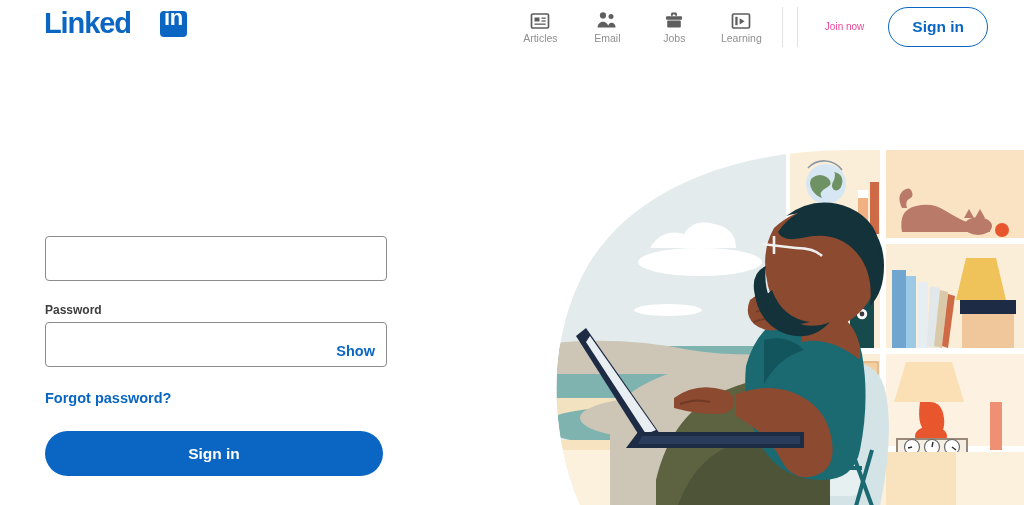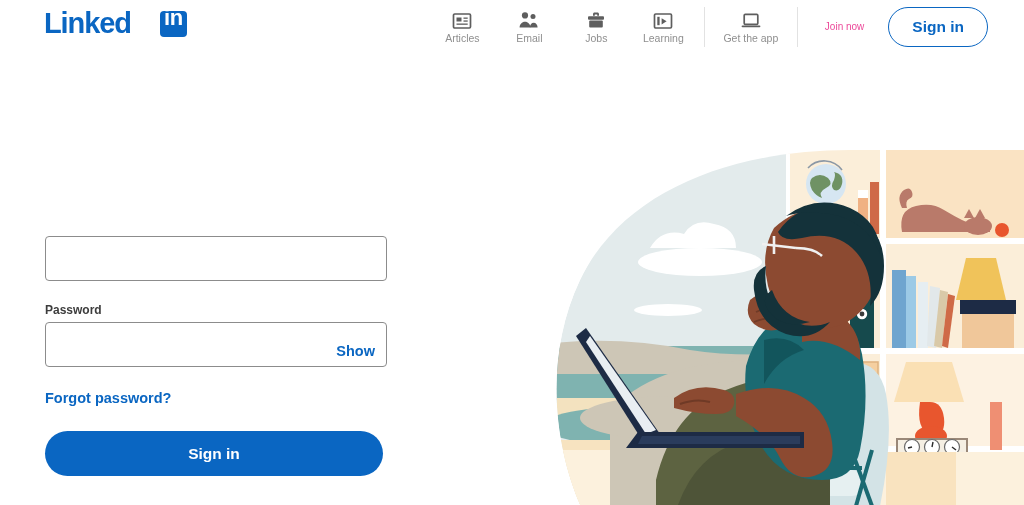--- a/index.html
+++ b/index.html
@@ -271,29 +271,20 @@
             <rect x="1.5" y="2" width="17" height="14" rx="1.2" fill="none" stroke="#5e5e5e" stroke-width="1.7"></rect>
             <rect x="4.3" y="4.8" width="2.3" height="8.4" fill="#5e5e5e"></rect>
             <path d="M8.6 6.2l5 3.1-5 3.1z" fill="#5e5e5e"></path>
           </svg>
         </span>
         <span class="nav-label">Learning</span>
       </div>
 
       <div class="nav-divider"></div>
 
-      <div class="nav-item nav-item-wide">
-        <span class="ic">
-          <svg width="22" height="18" viewBox="0 0 22 18">
-            <rect x="4.2" y="2.4" width="13.6" height="10" rx="1.1" fill="none" stroke="#5e5e5e" stroke-width="1.7"></rect>
-            <rect x="1.6" y="13.4" width="18.8" height="1.8" rx="0.9" fill="#5e5e5e"></rect>
-          </svg>
-        </span>
-        <span class="nav-label">Get the app</span>
-      </div>
 
       <div class="nav-divider"></div>
 
       <div class="join-now">Join now</div>
 
       <button class="signin-btn">Sign in</button>
     </div>
   </div>
 
 

